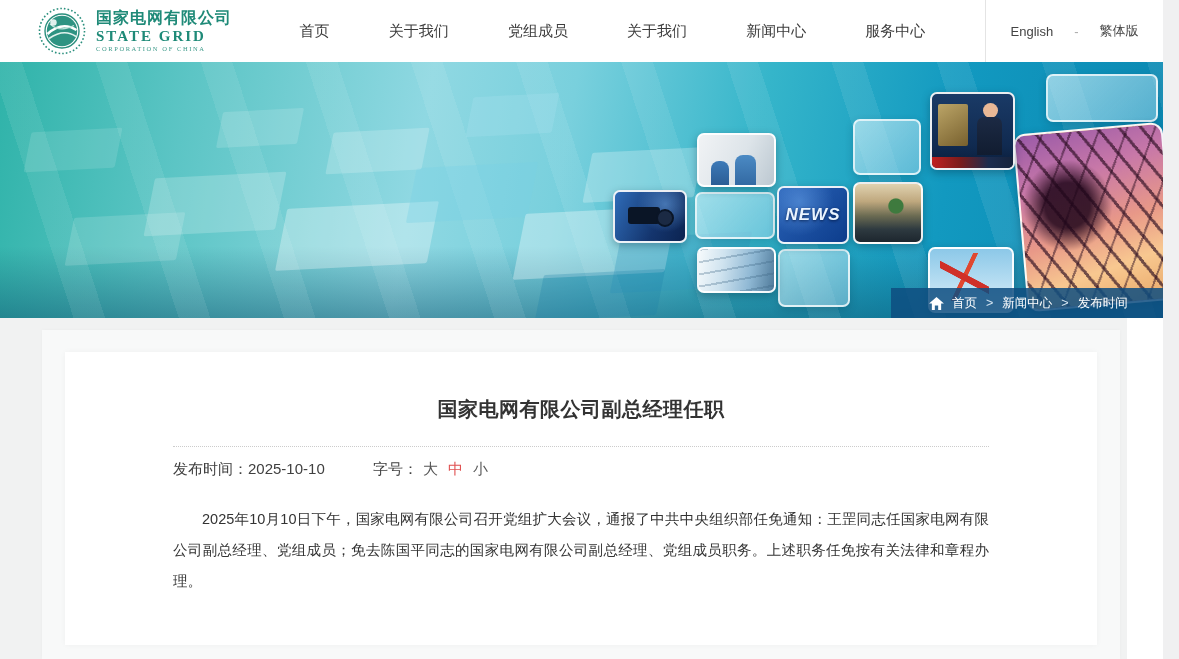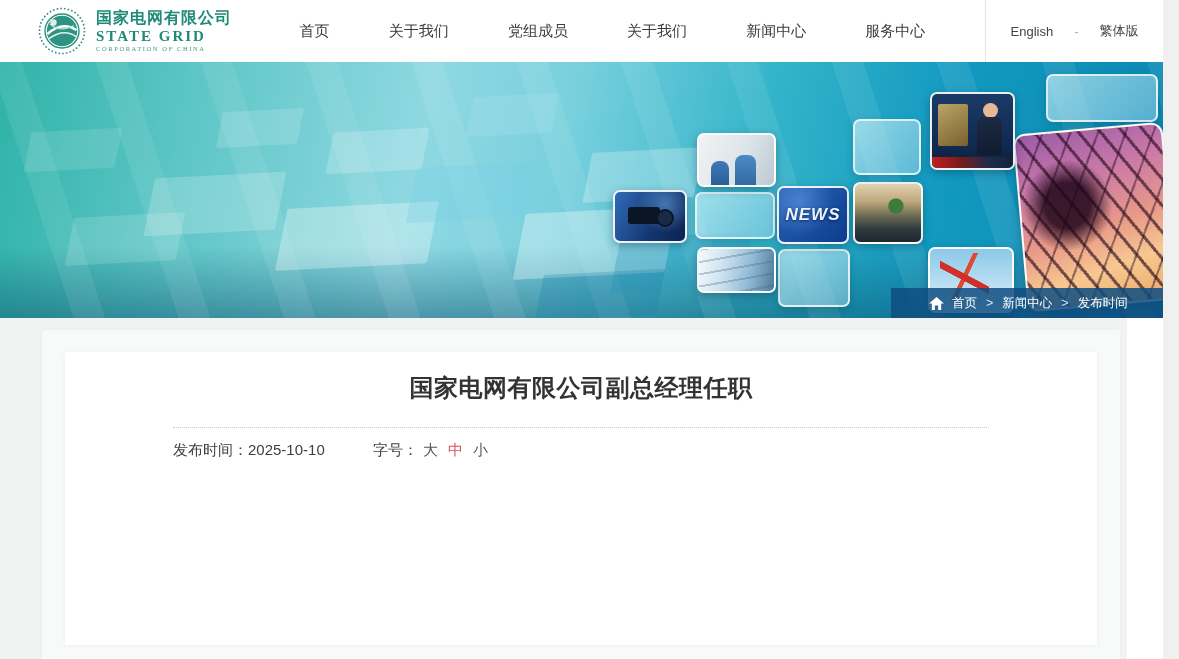--- a/index.html
+++ b/index.html
@@ -86,21 +86,21 @@
     display:flex; align-items:center; gap:8px; padding-left:38px; color:#fff; font-size:12.5px; }
   .crumbbar svg { flex:0 0 auto; }
   .crumb-sep { color:#d5e6f2; margin:0 1px; }
   .crumbbar span { white-space:nowrap; cursor:pointer; }
   .crumbbar .current { cursor:default; }
 
   
   .lower-gray { position:absolute; left:0; top:318px; width:1127px; height:341px; background:#f1f2f2; }
   .outer-card { position:absolute; left:42px; top:330px; width:1078px; height:329px; background:#f8f9f9; box-shadow:0 0 4px rgba(0,0,0,0.03); }
   .inner-card { position:absolute; left:23px; top:22px; width:1032px; height:293px; background:#ffffff; box-shadow:0 0 6px rgba(0,0,0,0.04); padding:0 108px; }
-  .article-title { margin-top:20px; text-align:center; font-size:24px; font-weight:bold; color:#333; letter-spacing:0.5px; }
+  .article-title { margin-top:44px; text-align:center; font-size:20px; font-weight:bold; color:#333; letter-spacing:0.5px; }
   .dotted-sep { margin-top:23px; border-top:1px dotted #ccc; height:0; }
   .meta { margin-top:13px; font-size:15px; color:#404040; }
   .meta .chunk { display:inline-block; }
   .meta .gap { display:inline-block; width:40px; }
   .fs-opt { display:inline-block; margin:0 5px; color:#555; cursor:pointer; }
   .fs-opt.active { color:#e05050; }
   .article-body { margin-top:25px; font-size:14.5px; line-height:31px; color:#333; text-align:justify; text-indent:2em; }
 </style>
 </head>
 <body>
@@ -194,17 +194,18 @@
       <div class="dotted-sep"></div>
       <div class="meta">
         <span class="chunk">
           <span>发布时间：</span><span>2025-10-10</span>
         </span>
         <span class="gap"></span>
         <span class="chunk">
           <span>字号：</span><span class="fs-opt">大</span><span class="fs-opt active">中</span><span class="fs-opt">小</span>
         </span>
       </div>
+      <p class="article-body">2025年10月10日下午，国家电网有限公司召开党组扩大会议，通报了中共中央组织部任免通知：王罡同志任国家电网有限公司副总经理、党组成员；免去陈国平同志的国家电网有限公司副总经理、党组成员职务。上述职务任免按有关法律和章程办理。</p>
     </div>
   </div>
 
   <div class="scroll-strip"></div>
 </div>
 
 </body></html>

